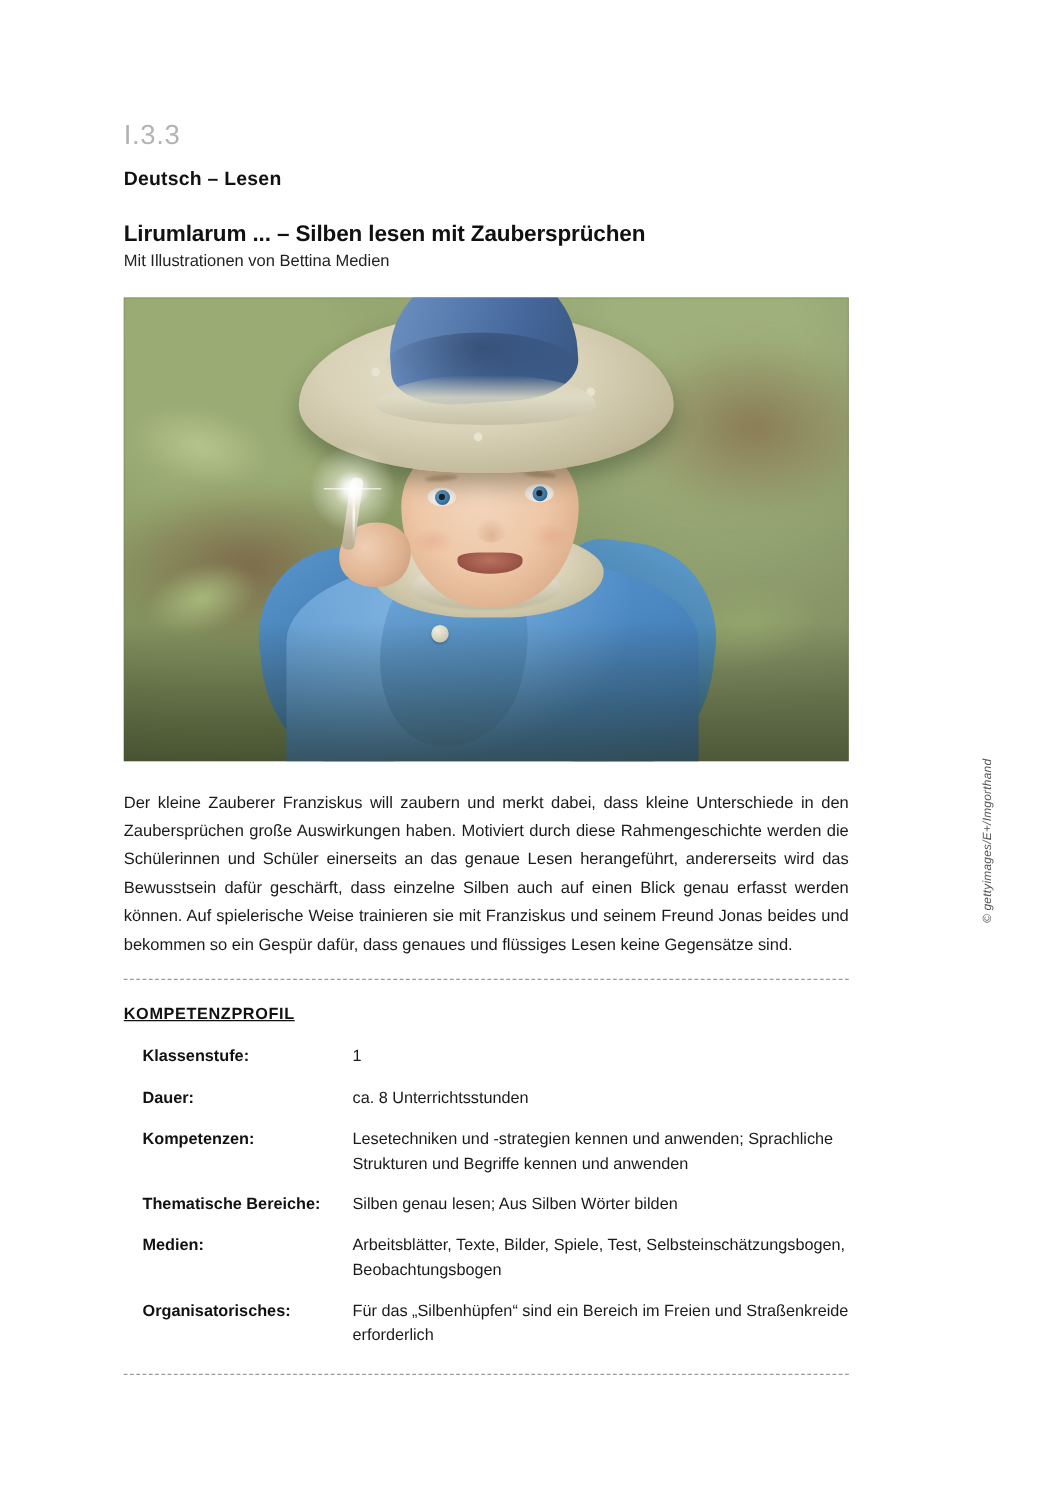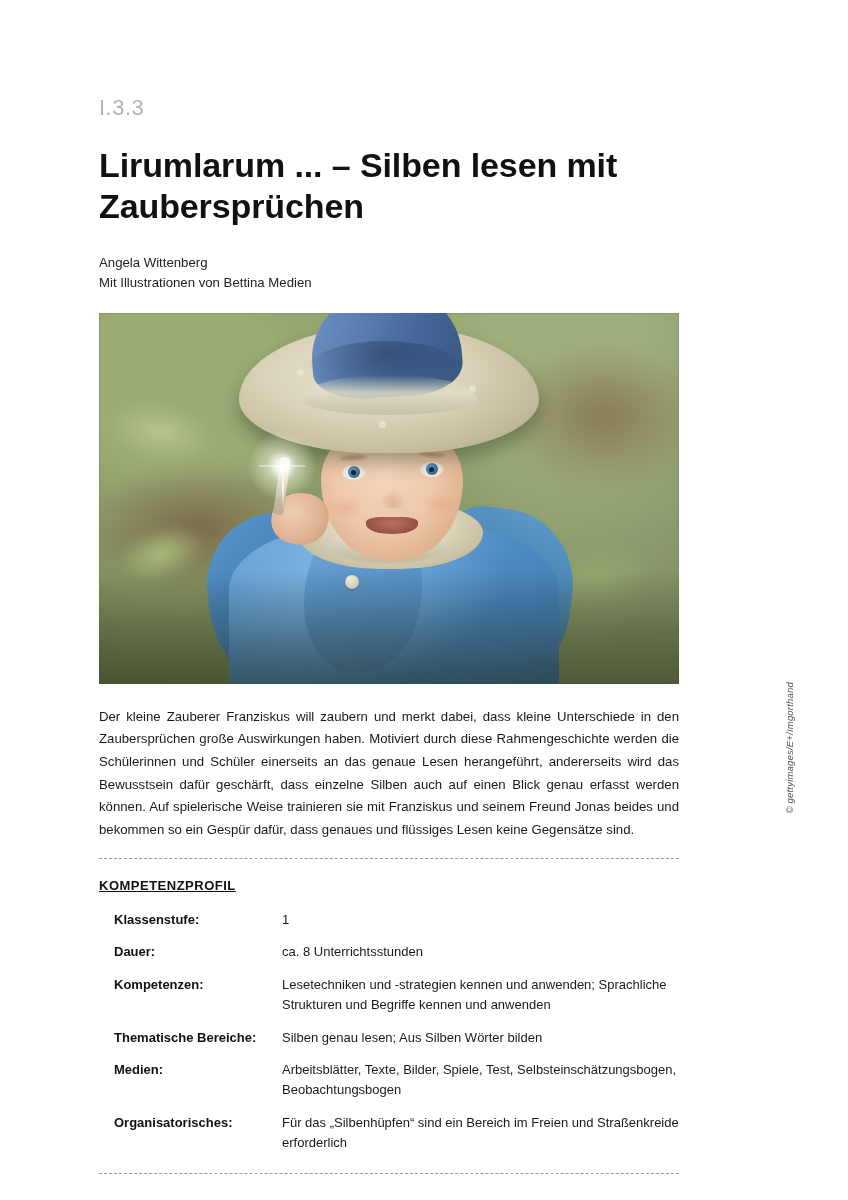--- a/index.html
+++ b/index.html
@@ -38,21 +38,21 @@
   }
   .subject {
     margin-top: 14px;
     font-size: 15.5px;
     font-weight: bold;
     color: #111;
     letter-spacing: 0.2px;
   }
   .title {
     margin-top: 24px;
-    font-size: 34px;
+    font-size: 18px;
     font-weight: bold;
     color: #111;
     letter-spacing: -0.1px;
     line-height: 1.2;
   }
   .author {
     margin-top: 26px;
     font-size: 13.2px;
     color: #222;
     line-height: 1.55;
@@ -419,22 +419,22 @@
     height: 0;
   }
 </style>
 </head>
 <body>
 
 <div class="page">
   <div class="content">
 
     <div class="doc-code">I.3.3</div>
+    <div class="subject">Deutsch – Lesen</div>
     <div class="title">Lirumlarum ... – Silben lesen mit Zaubersprüchen</div>
-    <div class="author">Angela Wittenberg</div>
     <div class="illustrator">Mit Illustrationen von Bettina Medien</div>
 
     <div class="photo-wrap">
       <div class="photo">
         <div class="bg-base"></div>
         <div class="bg-brown1"></div>
         <div class="bg-brown2"></div>
         <div class="bg-leaf-a"></div>
         <div class="bg-leaf-b"></div>
         <div class="bg-leaf-c"></div>

